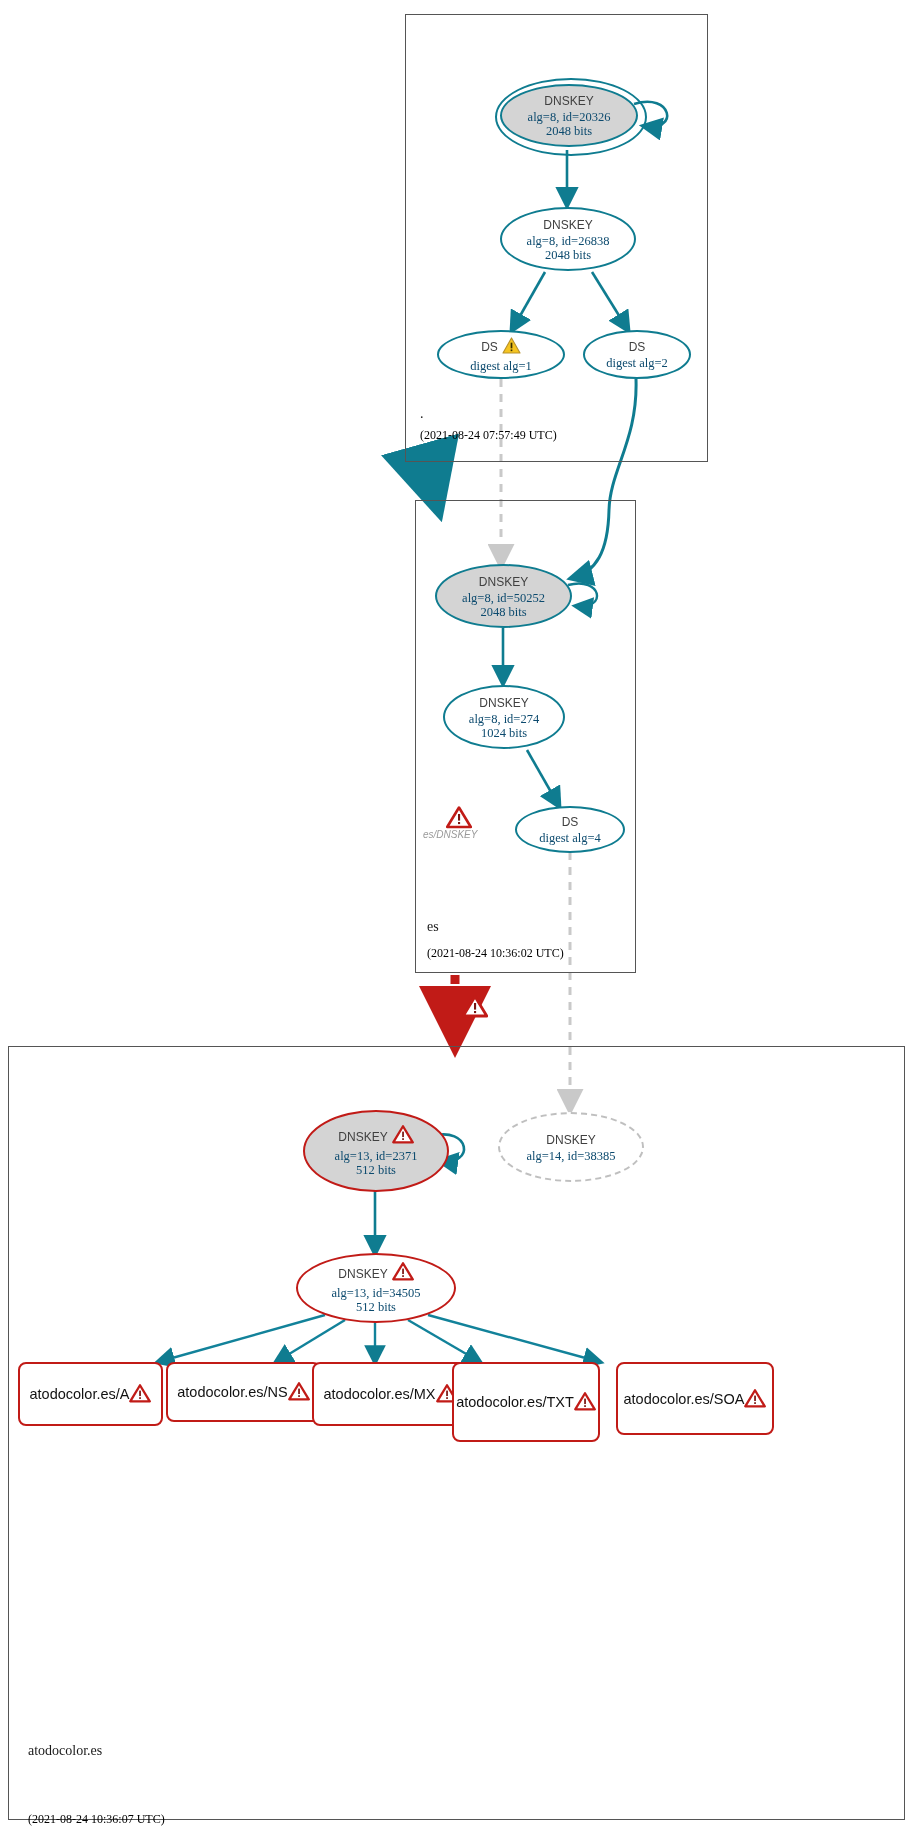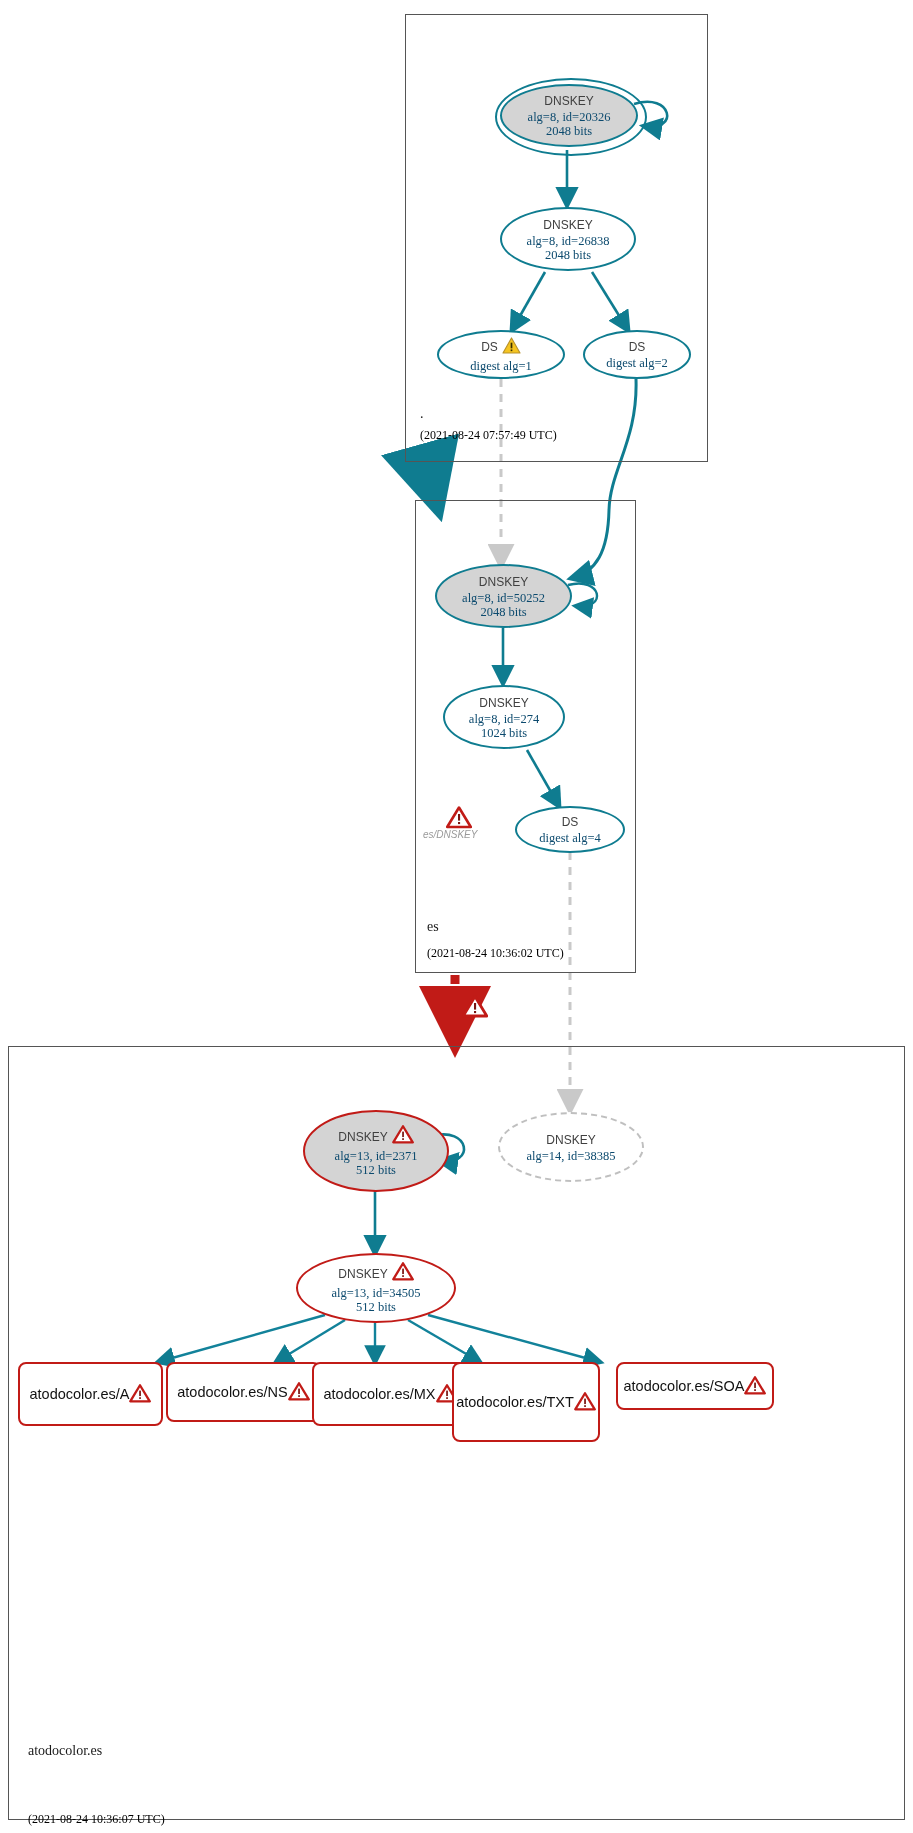--- a/index.html
+++ b/index.html
@@ -216,21 +216,21 @@
     <div class="rr-label">atodocolor.es/TXT</div>
     <span style="margin-top:3px;">
       <svg width="22" height="19" viewBox="0 0 26 23">
           <path d="M13 1.5 L24.8 21 L1.2 21 Z" fill="#ffffff" stroke="#c11b17" stroke-width="2.8" stroke-linejoin="round"></path>
           <rect x="12" y="8" width="2.1" height="6.6" fill="#7a1512"></rect>
           <rect x="12" y="16" width="2.1" height="2.1" fill="#7a1512"></rect>
         </svg>
     </span>
   </div>
 
-  <div class="rr-node" style="left:616px;top:1362px;width:158px;height:48px;">
+  <div class="rr-node" style="left:616px;top:1362px;width:158px;height:73px;">
     <div class="rr-label">atodocolor.es/SOA</div>
     <span style="margin-top:3px;">
       <svg width="22" height="19" viewBox="0 0 26 23">
           <path d="M13 1.5 L24.8 21 L1.2 21 Z" fill="#ffffff" stroke="#c11b17" stroke-width="2.8" stroke-linejoin="round"></path>
           <rect x="12" y="8" width="2.1" height="6.6" fill="#7a1512"></rect>
           <rect x="12" y="16" width="2.1" height="2.1" fill="#7a1512"></rect>
         </svg>
     </span>
   </div>
 

